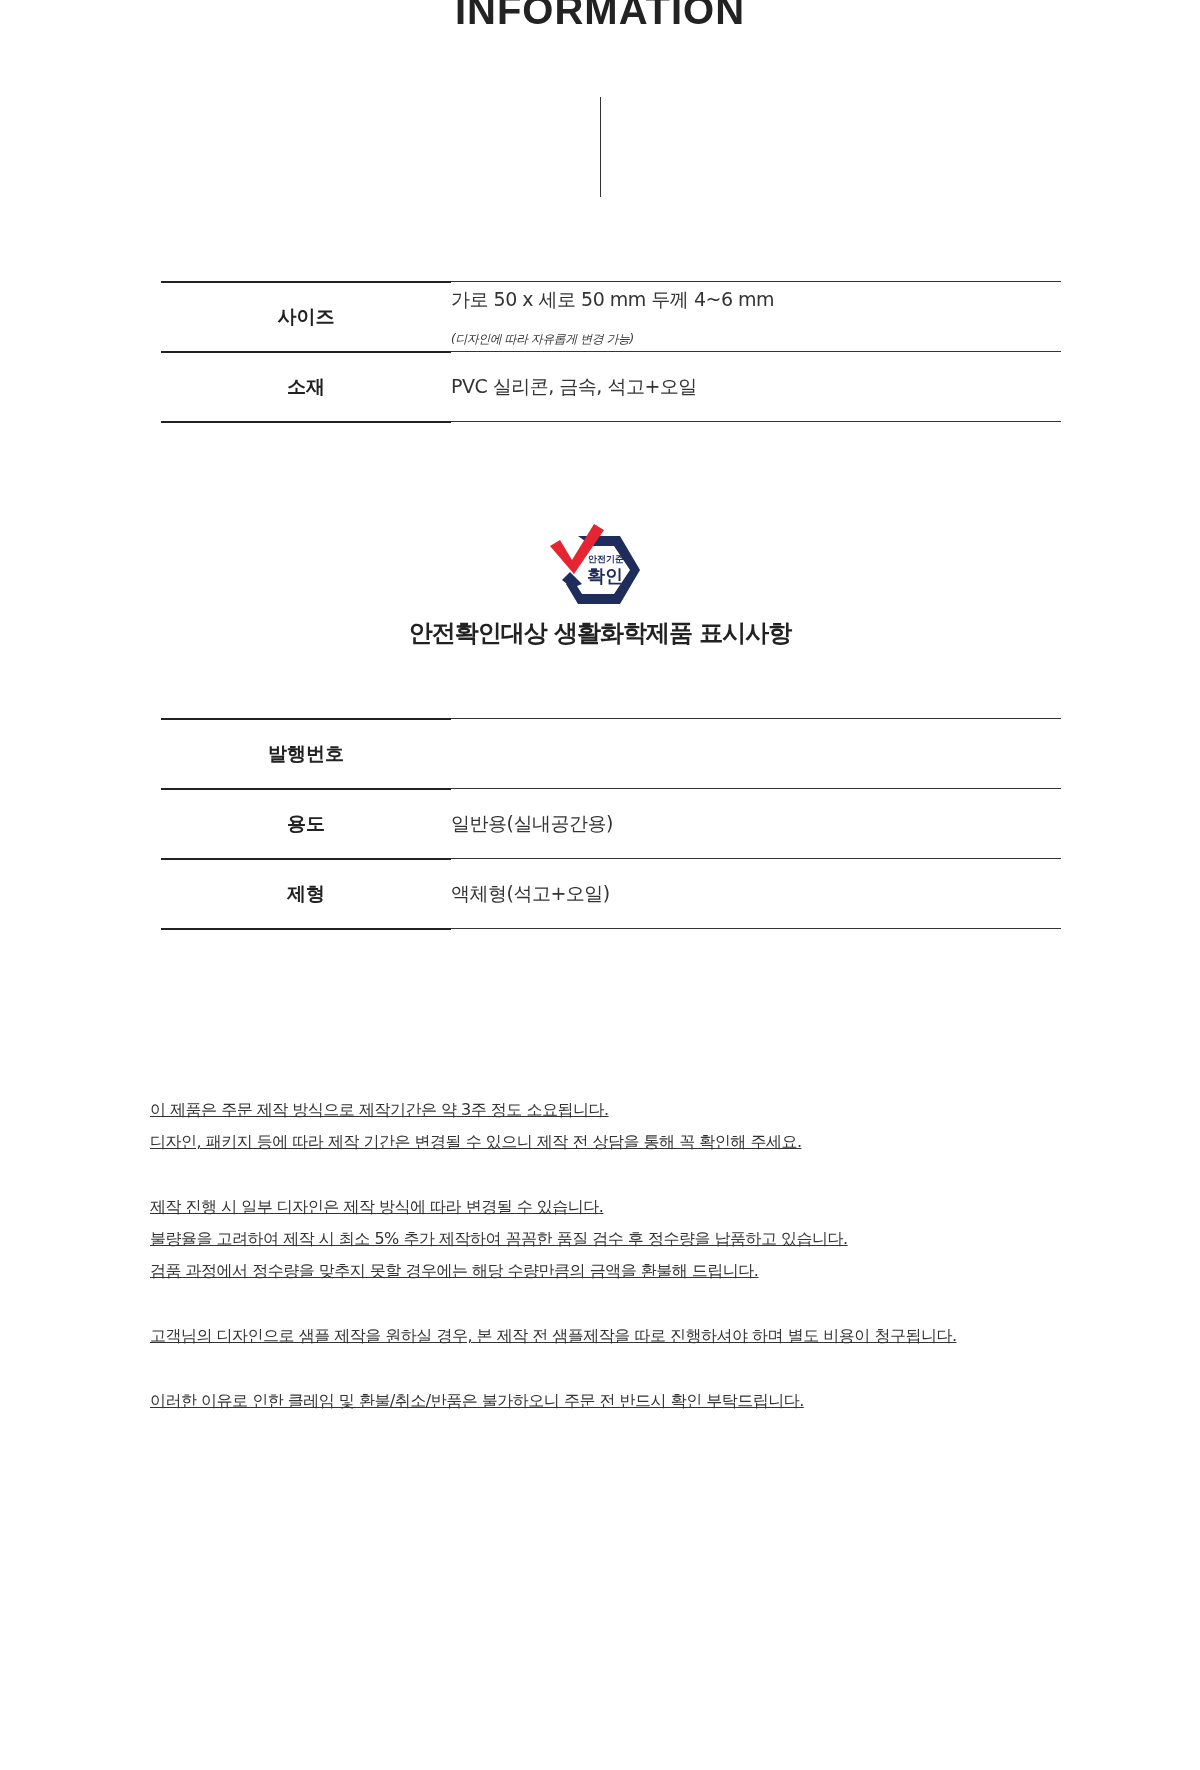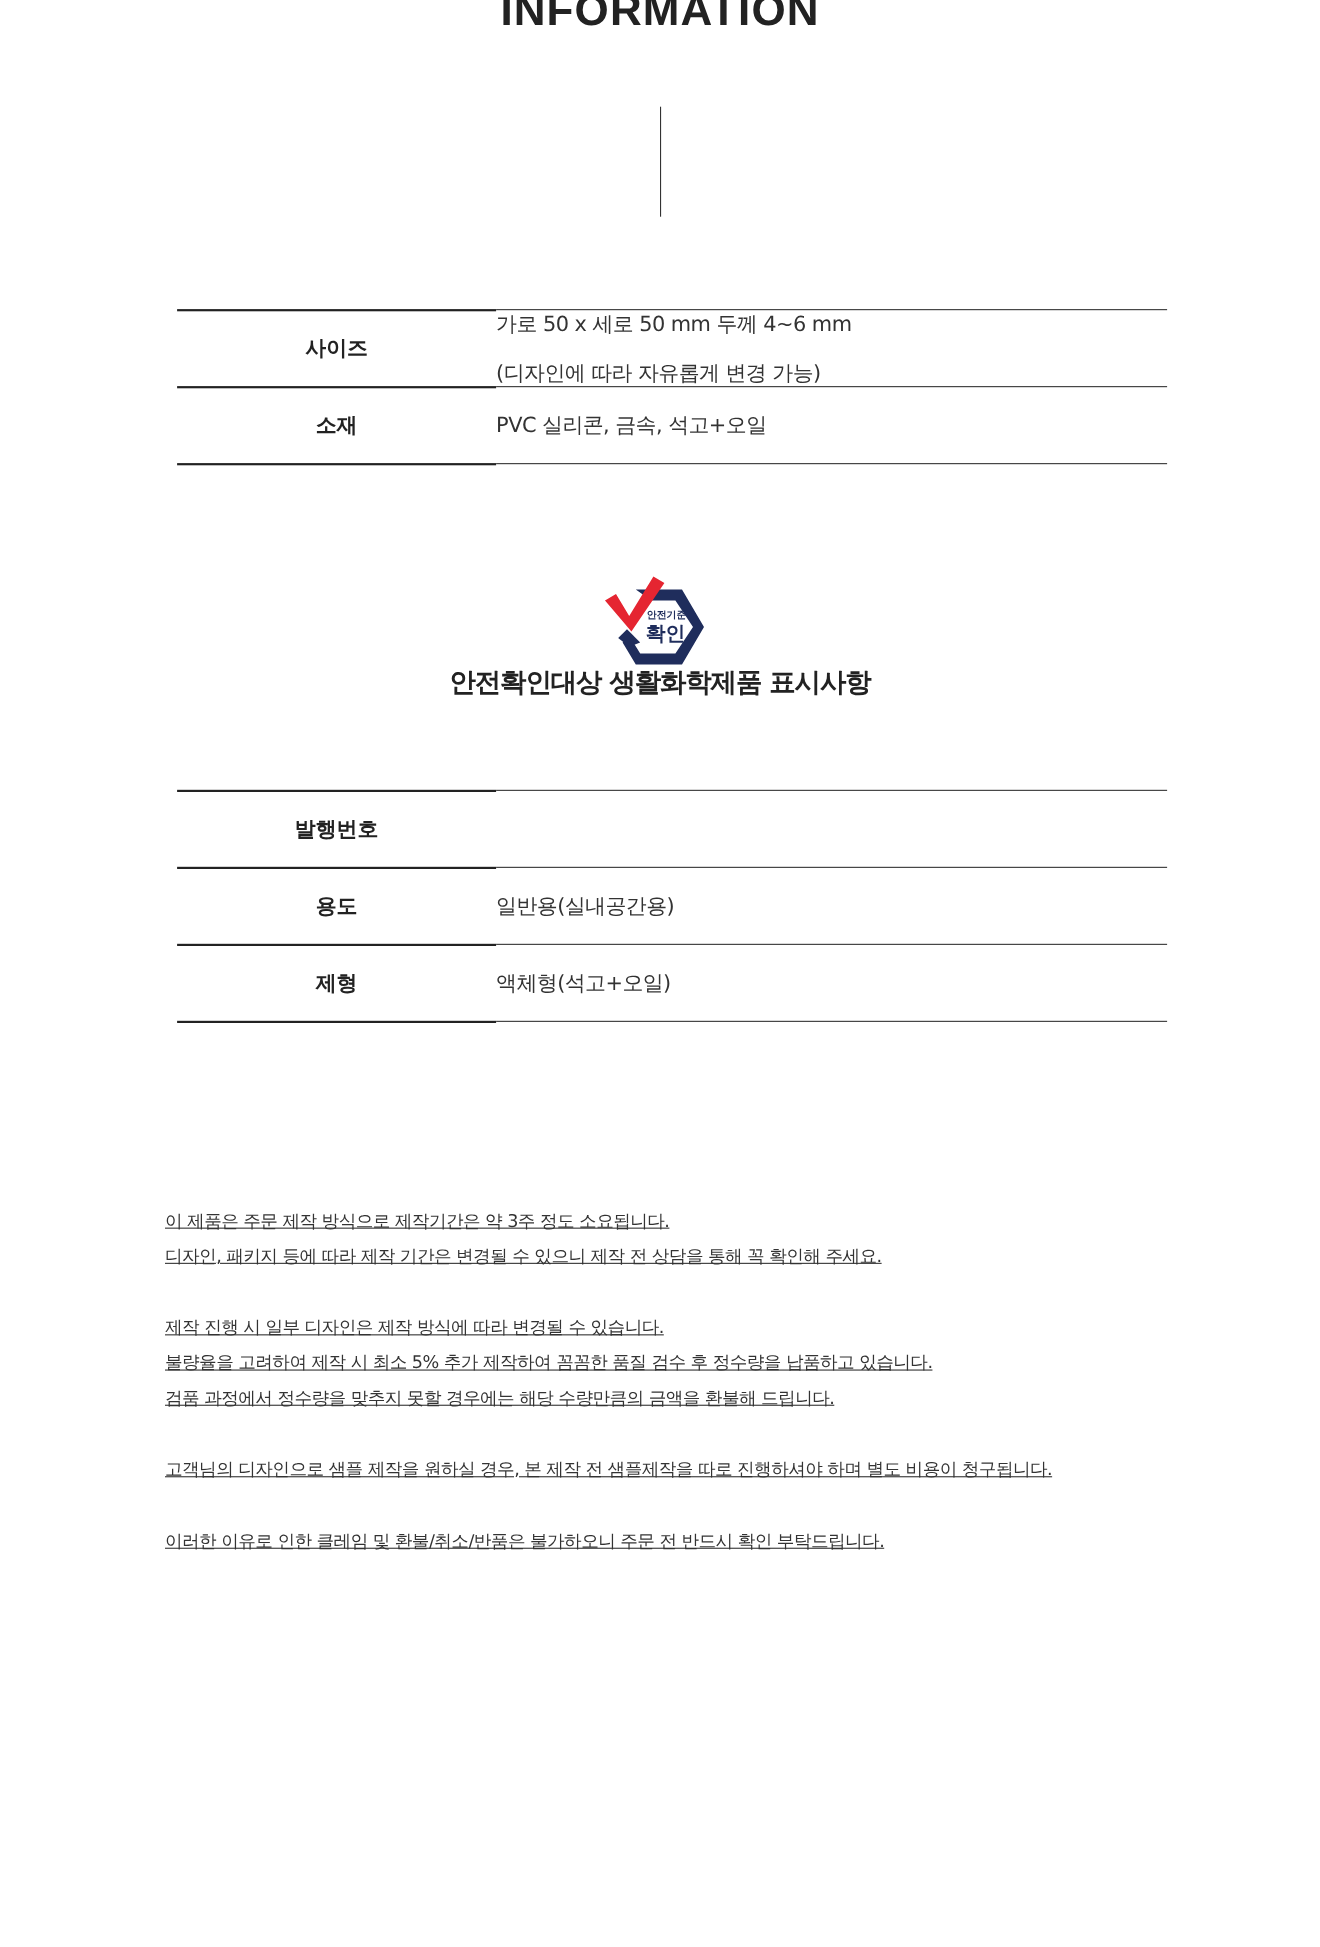--- a/index.html
+++ b/index.html
@@ -98,36 +98,37 @@
     .info-value {
       width: 610px;
       display: flex;
       flex-direction: column;
       justify-content: center;
       font-size: 19px;
       color: #333333;
       letter-spacing: -0.5px;
     }
     .info-value .sub {
-      font-size: 19px;
+      font-size: 12px;
       margin-top: 18px;
       color: #333333;
+      font-style: italic;
     }
     .logo {
       position: absolute;
       left: 548px;
       top: 522px;
       width: 104px;
       height: 92px;
     }
     .section-title {
       position: absolute;
       left: 0;
       width: 1200px;
-      top: 604px;
+      top: 617px;
       text-align: center;
       font-weight: 700;
       font-size: 24px;
       letter-spacing: -1px;
       color: #222222;
     }
     .notes {
       position: absolute;
       left: 150px;
       top: 1094px;

